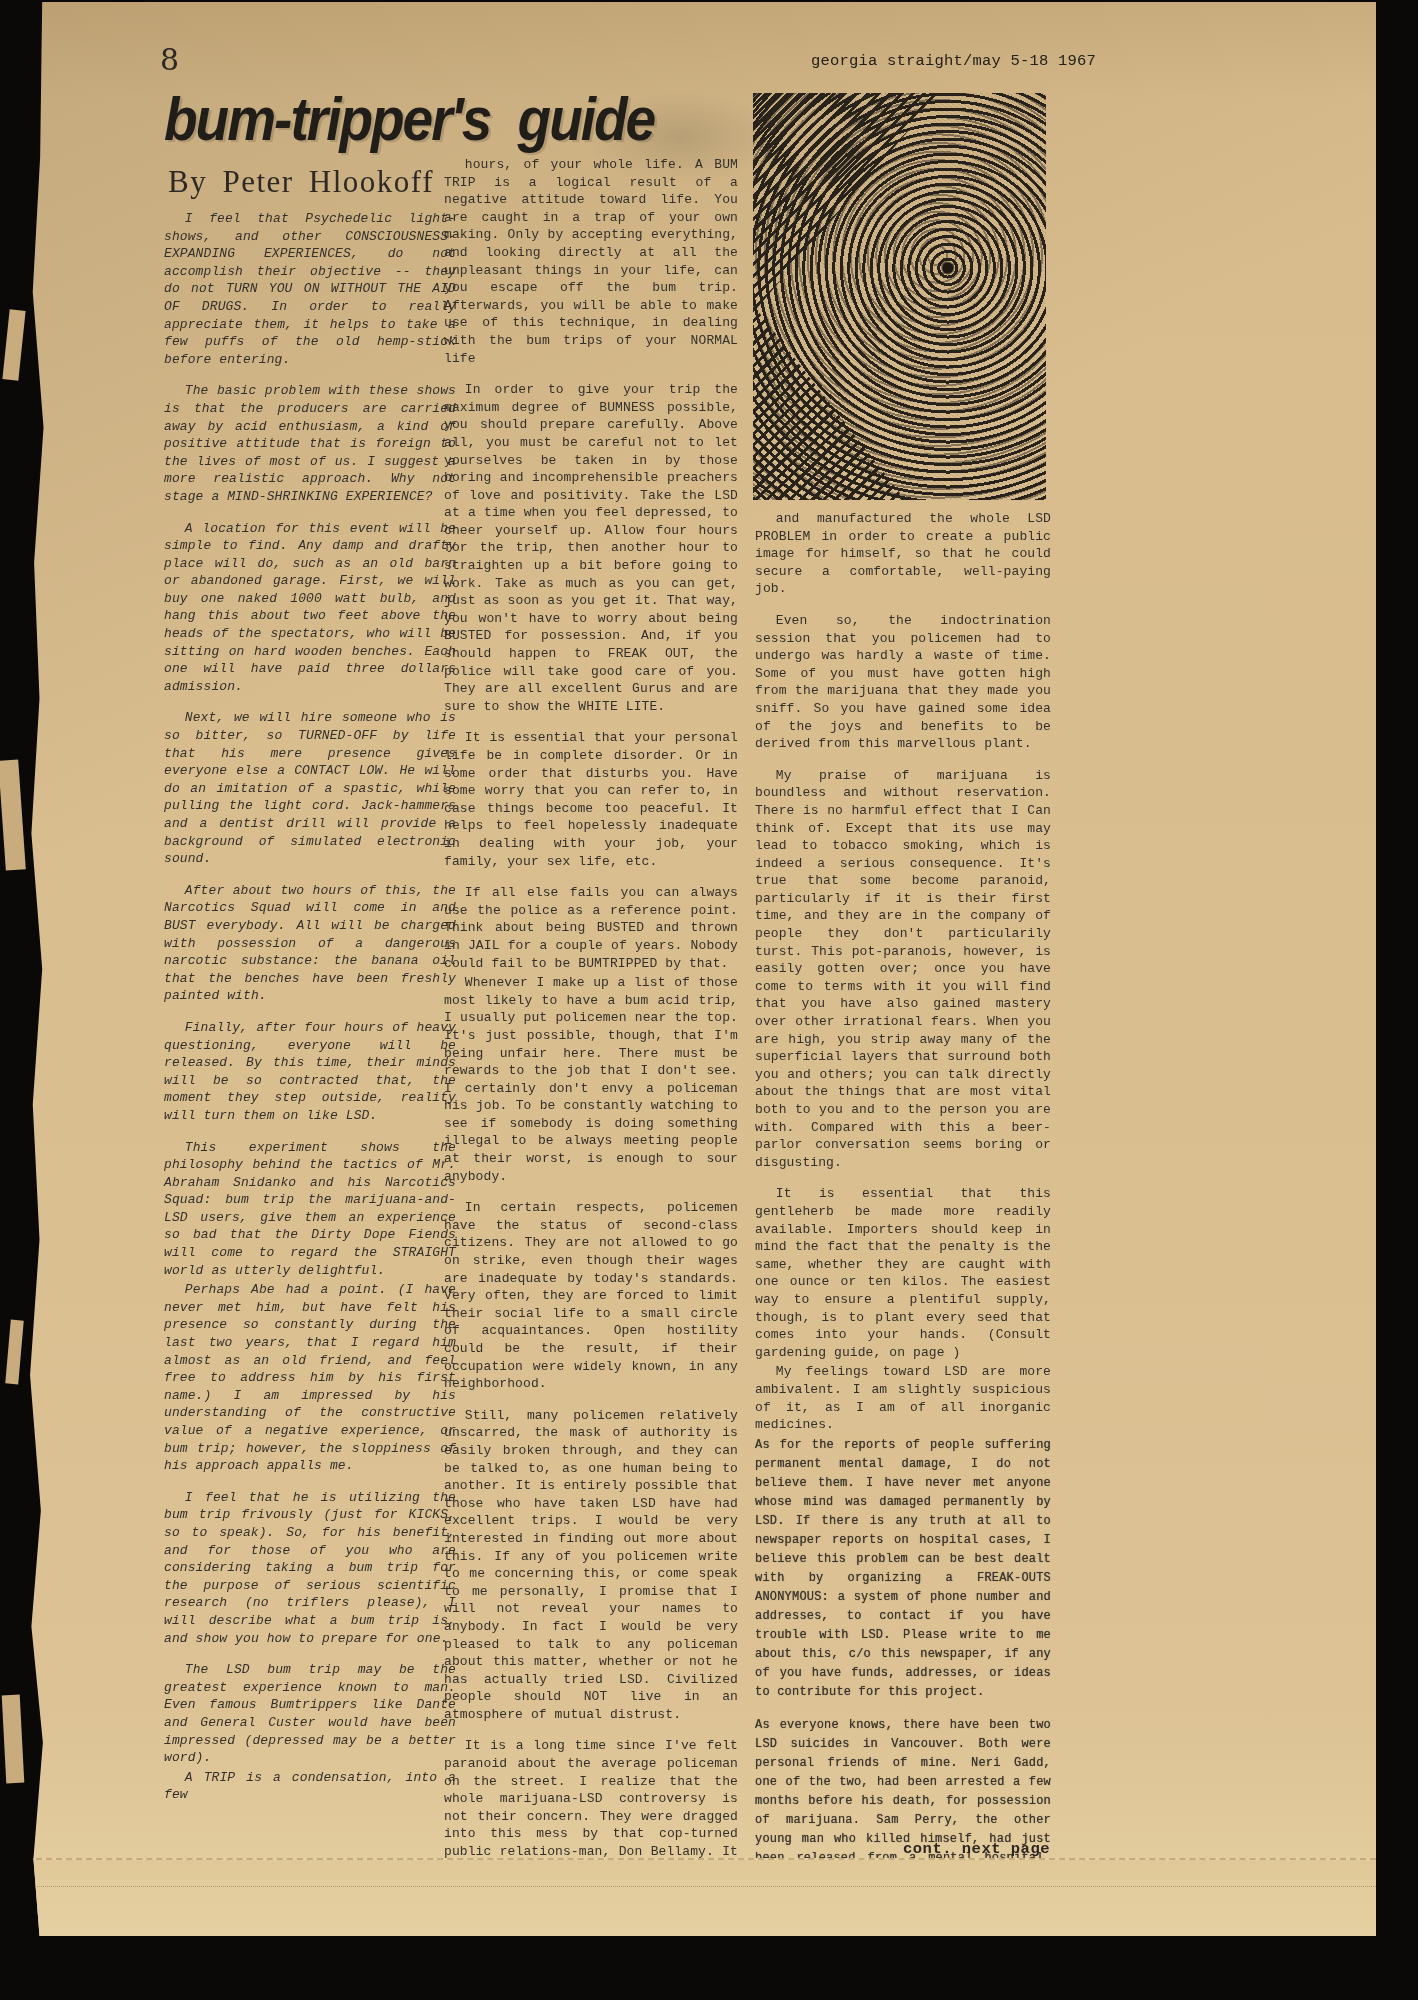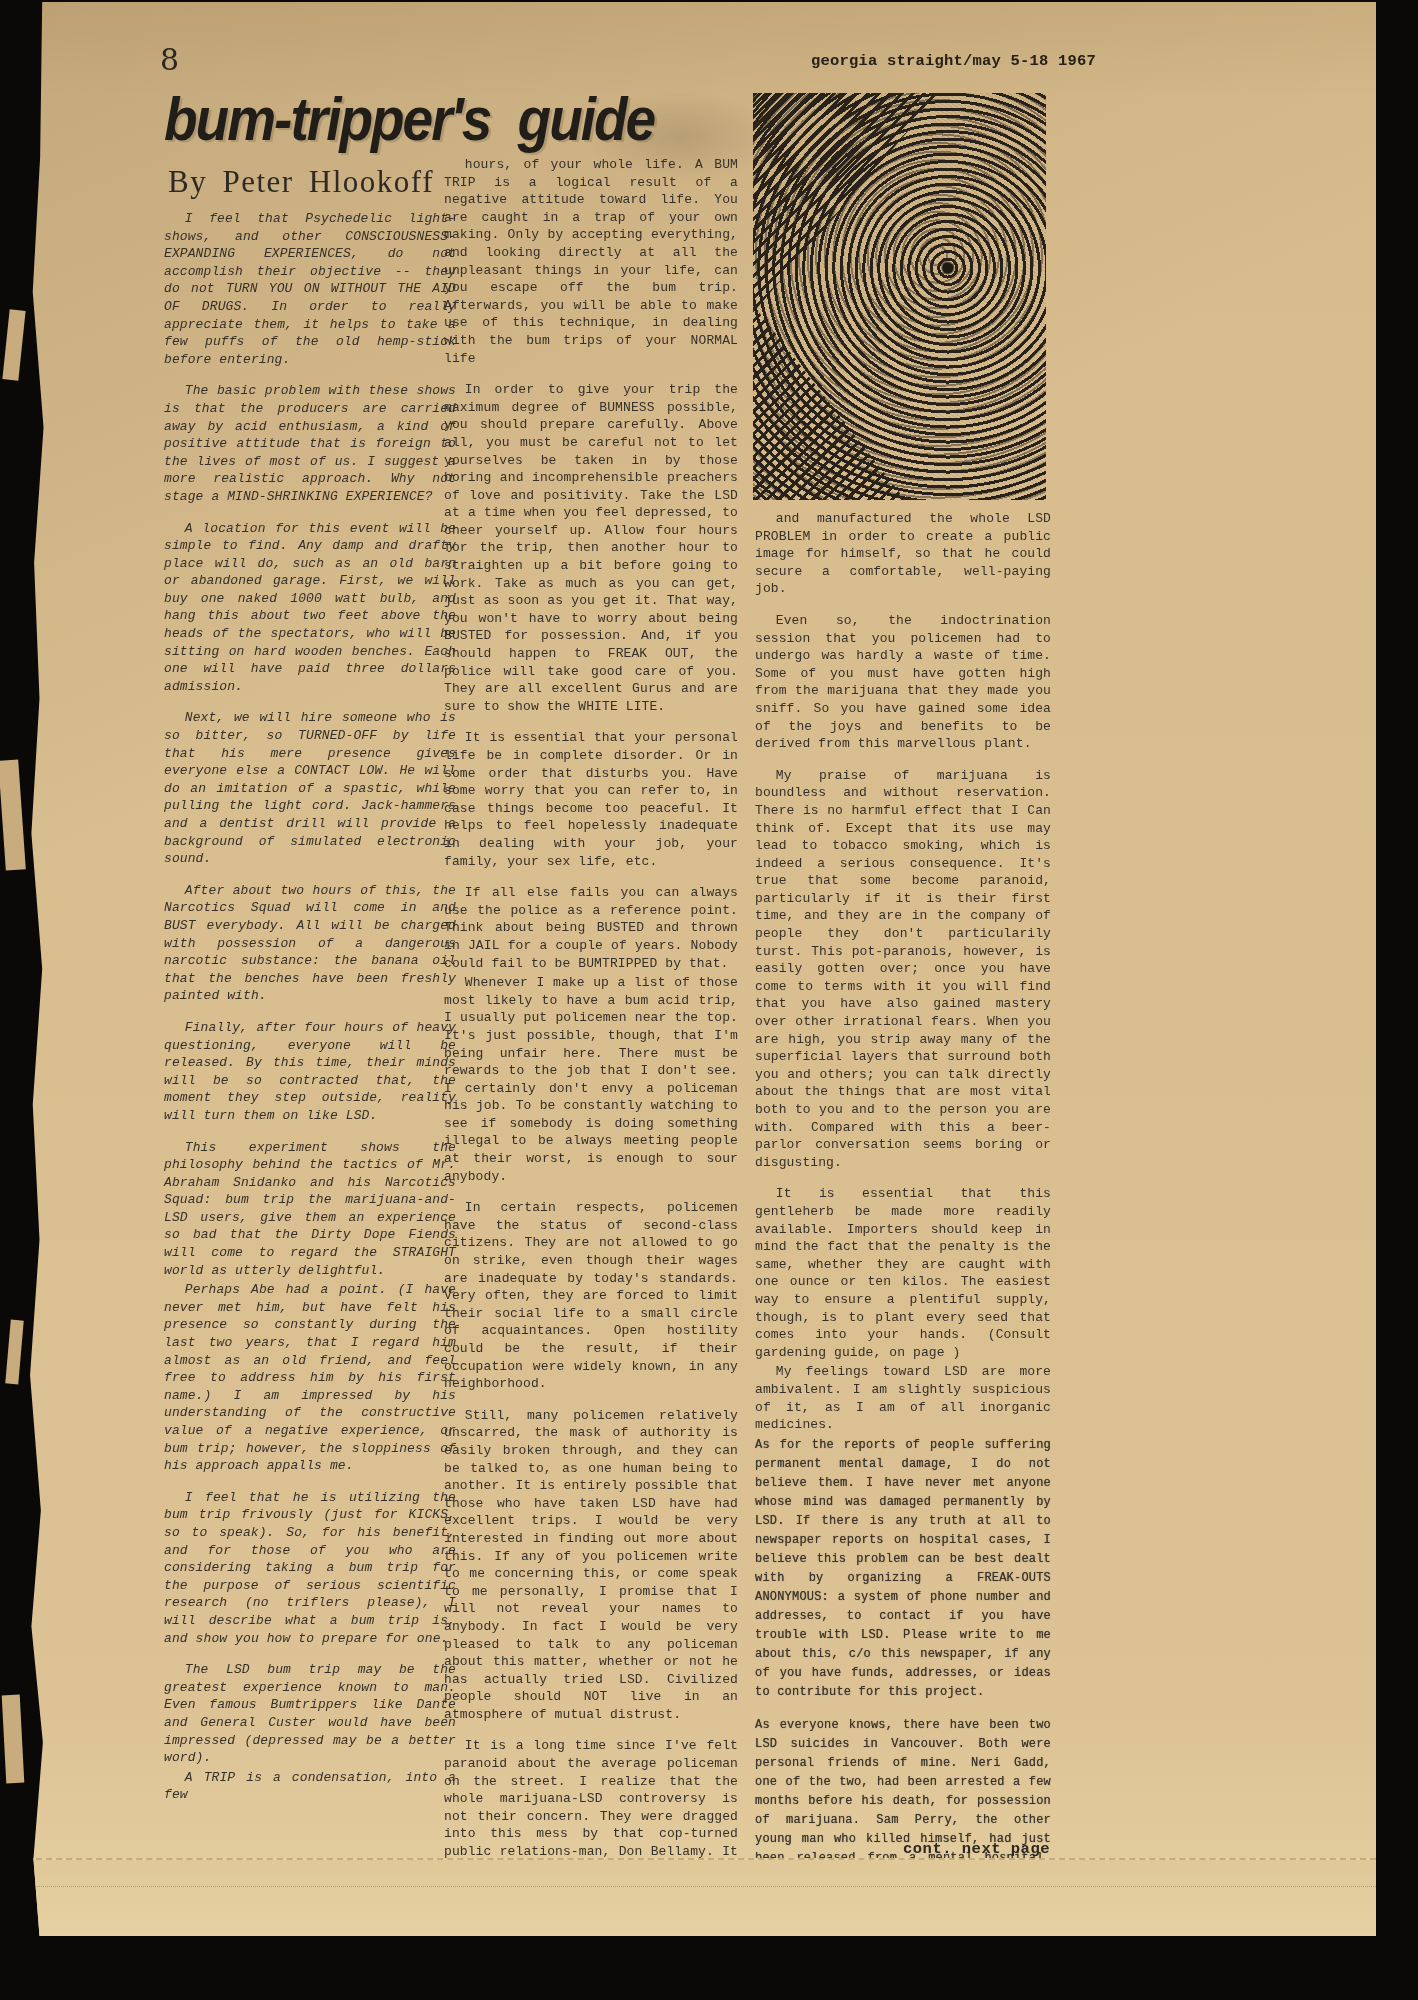--- a/index.html
+++ b/index.html
@@ -34,21 +34,21 @@
   .shard.s3 { left:8px; top:1320px; width:13px; height:64px; transform:rotate(5deg); }
   .shard.s4 { left:4px; top:1695px; width:18px; height:88px; transform:rotate(-3deg); }
 
   
   .page-number {
     position:absolute; left:134px; top:40px;
     font-family:"DejaVu Serif", serif; font-size:30px; color:#2c2722;
   }
   .masthead {
     position:absolute; left:770px; top:50px; width:300px; text-align:right;
-    font-family:"Liberation Mono", monospace; font-weight:bold;
+    font-family:"Liberation Mono", monospace; font-weight:normal;
     font-size:15.5px; color:#262019; letter-spacing:.2px; white-space:nowrap;
   }
   .headline {
     position:absolute; left:138px; top:82px;
     font-family:"Liberation Sans", sans-serif; font-weight:bold; font-style:italic;
     font-size:55px; letter-spacing:-2px; word-spacing:14px; color:#211d18;
     transform:scaleY(1.1); transform-origin:left top;
     text-shadow:2.5px 1.5px 0 rgba(40,33,25,.16);
     white-space:nowrap;
   }

